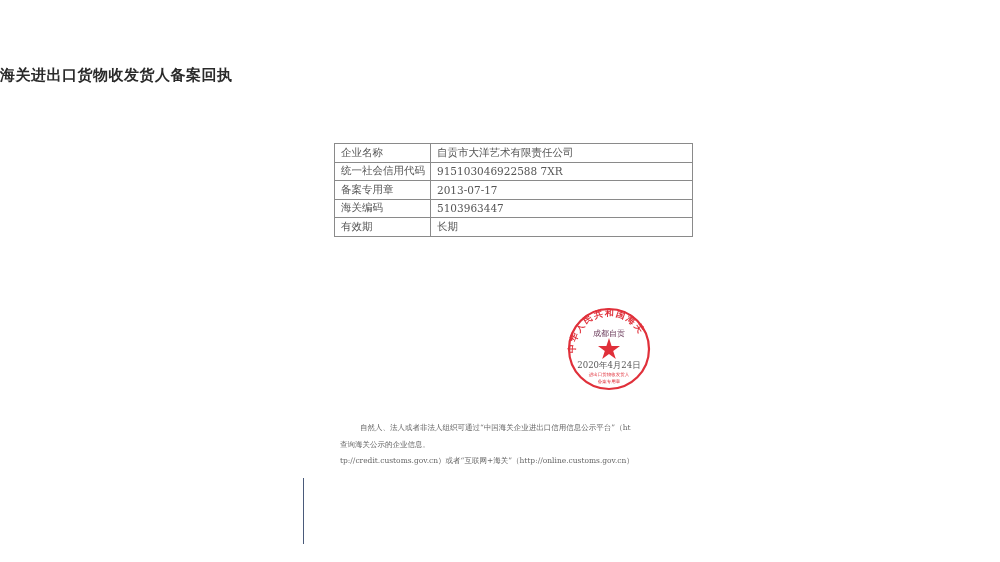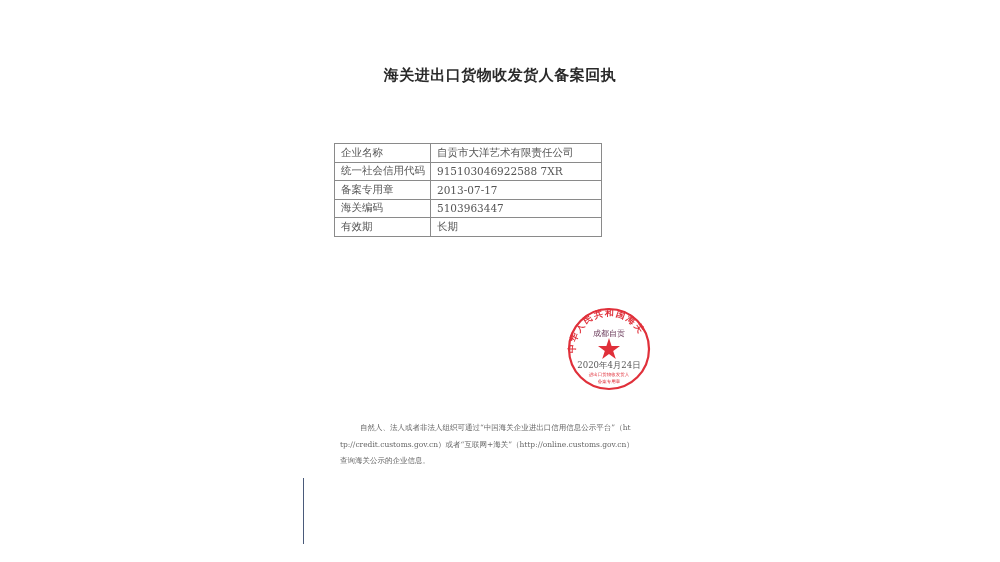--- a/index.html
+++ b/index.html
@@ -1,18 +1,18 @@
 <!DOCTYPE html>
 <html><head>
 <meta charset="utf-8">
 <style>
   html, body { margin:0; padding:0; }
   body { width:1000px; height:562px; background:#ffffff; position:relative; overflow:hidden; font-family:"DejaVu Serif", serif; color:#333; }
-  .title { position:absolute; left:0; width:1000px; top:66px; text-align:center; font-family:"DejaVu Sans", sans-serif; font-weight:bold; font-size:15px; color:#2a2a2a; letter-spacing:0.5px; }
-  table.info { position:absolute; left:334px; top:143px; width:268px; border-collapse:collapse; font-size:10.5px; color:#555; }
+  .title { position:absolute; left:0; width:1000px; top:66px; text-align:left; font-family:"DejaVu Sans", sans-serif; font-weight:bold; font-size:15px; color:#2a2a2a; letter-spacing:0.5px; }
+  table.info { position:absolute; left:334px; top:143px; width:359px; border-collapse:collapse; font-size:10.5px; color:#555; }
   table.info td { border:1px solid #8a8a8a; height:17.5px; padding:0 0 0 6px; white-space:nowrap; }
   table.info td.label { width:89px; }
   .seal { position:absolute; left:566px; top:306px; width:86px; height:86px; }
   .notice { position:absolute; left:340px; top:420px; width:320px; font-size:7.5px; line-height:16.5px; color:#666; }
   .notice .l1 { padding-left:20px; }
   .vline { position:absolute; left:303px; top:478px; width:1px; height:66px; background:#4a5a7a; }
 </style>
 </head>
 <body>
 
@@ -53,17 +53,17 @@
   </text>
   <polygon points="43,32 45.6,40 54,40 47.2,45 49.8,53 43,48 36.2,53 38.8,45 32,40 40.4,40" fill="#e0303a"></polygon>
   <text x="43" y="30" font-size="8" fill="#6a3a5a" text-anchor="middle" font-family="DejaVu Serif, serif">成都自贡</text>
   <text x="43" y="62" font-size="8.5" fill="#555" text-anchor="middle" font-family="DejaVu Serif, serif">2020年4月24日</text>
   <text x="43" y="70" font-size="4.5" fill="#e0303a" text-anchor="middle" font-family="DejaVu Sans, sans-serif">进出口货物收发货人</text>
   <text x="43" y="77" font-size="4.5" fill="#e0303a" text-anchor="middle" font-family="DejaVu Sans, sans-serif">备案专用章</text>
 </svg>
 
 <div class="notice">
   <div class="l1">自然人、法人或者非法人组织可通过“中国海关企业进出口信用信息公示平台”（ht</div>
+  <div>查询海关公示的企业信息。</div>
   <div>tp://credit.customs.gov.cn）或者“互联网+海关”（http://online.customs.gov.cn）</div>
-  <div>查询海关公示的企业信息。</div>
 </div>
 
 <div class="vline"></div>
 
 </body></html>

